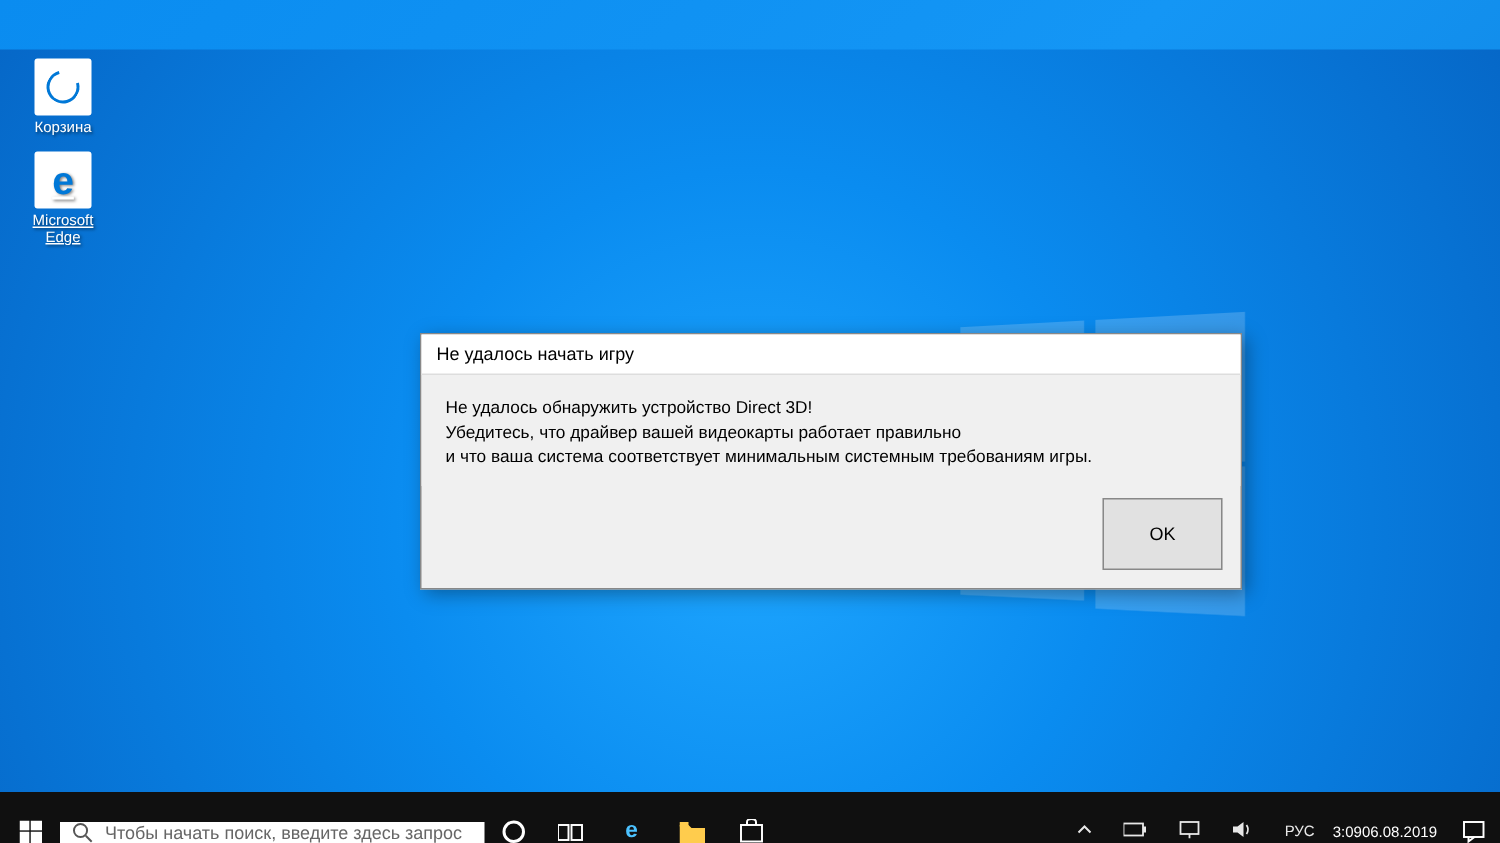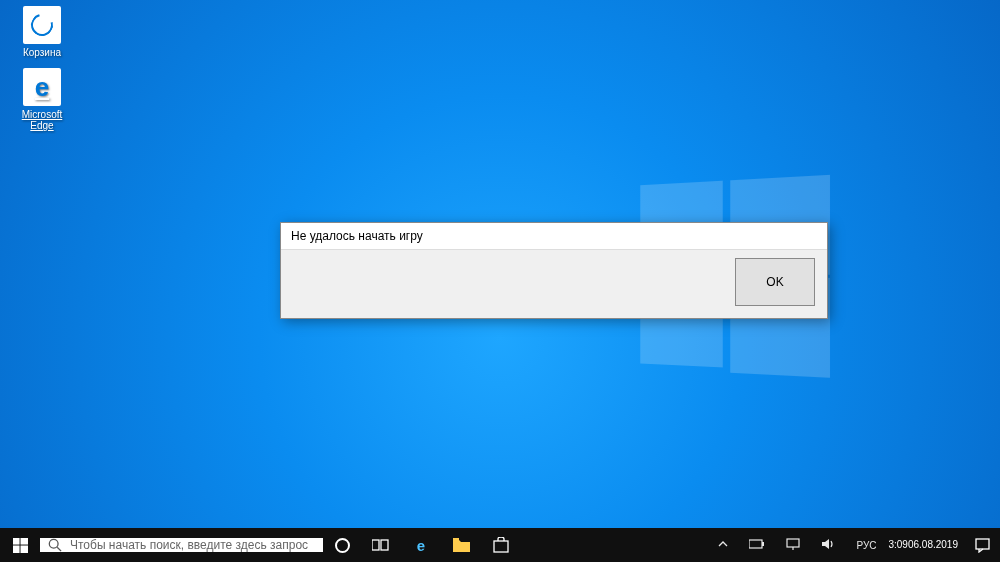--- a/index.html
+++ b/index.html
@@ -8,20 +8,21 @@
   height: 562px;
   overflow: hidden;
   font-family: "Segoe UI", Tahoma, sans-serif;
   position: relative;
   background: linear-gradient(135deg, #0a8cf0 0%, #1496f5 50%, #0d7dd8 100%);
 }
 .desktop {
   position: absolute;
   inset: 0;
   background: radial-gradient(circle at 50% 60%, #1ea6ff 0%, #0a8cf0 40%, #0668c8 100%);
+  margin-top: 33px;
 }
 .win-logo {
   position: absolute;
   right: 160px;
   top: 180px;
   width: 210px;
   height: 200px;
   transform: perspective(600px) rotateY(-18deg);
 }
 .win-logo .pane {
@@ -116,21 +117,21 @@
 }
 
 .taskbar {
   position: absolute;
   bottom: 0;
   left: 0;
   right: 0;
   height: 34px;
   background: #101010;
   display: flex;
-  align-items: center;
+  align-items: flex-end;
   color: #fff;
   margin-top: 48px;
 }
 .tb-start {
   width: 40px;
   display: flex;
   align-items: center;
   justify-content: center;
   cursor: pointer;
 }
@@ -210,20 +211,25 @@
   </div>
 
   <div class="desktop-icon edge-icon">
     <div class="iconbox"></div>
     <div class="label">Microsoft Edge</div>
   </div>
 </div>
 
 <div class="dialog">
   <div class="dialog-title">Не удалось начать игру</div>
+  <div class="dialog-body">
+    <div>Не удалось обнаружить устройство Direct 3D!</div>
+    <div>Убедитесь, что драйвер вашей видеокарты работает правильно</div>
+    <div>и что ваша система соответствует минимальным системным требованиям игры.</div>
+  </div>
   <div class="dialog-footer">
     <button>OK</button>
   </div>
 </div>
 
 <div class="taskbar">
   <div class="tb-start">
     <svg viewBox="0 0 16 16">
       <rect x="0" y="0" width="7" height="7" fill="#fff"></rect>
       <rect x="8" y="0" width="8" height="7" fill="#fff"></rect>

